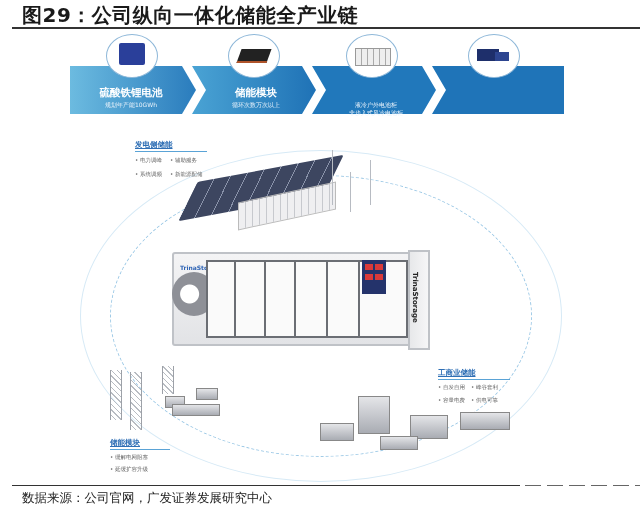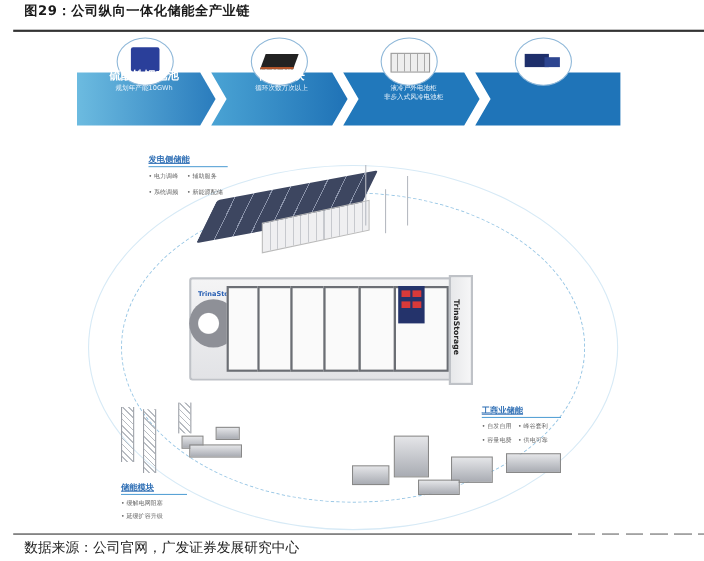--- a/index.html
+++ b/index.html
@@ -1,29 +1,29 @@
 <!DOCTYPE html>
 <html><head>
 <meta charset="utf-8">
 <style>
   html, body { margin: 0; padding: 0; background: #ffffff; }
   body { width: 640px; height: 510px; position: relative; overflow: hidden;
          font-family: "DejaVu Sans", "Liberation Sans", sans-serif; }
-  .title { position: absolute; left: 22px; top: 2px; font-size: 12px; font-weight: bold;
+  .title { position: absolute; left: 22px; top: 2px; font-size: 20px; font-weight: bold;
            color: #1a1a1a; letter-spacing: 0.5px; }
   .rule-top { position: absolute; left: 12px; right: 0; top: 27px; height: 2px; background: #333; }
   .rule-bottom { position: absolute; left: 12px; right: 120px; top: 485px; height: 1px; background: #333; }
   .rule-bottom-dash { position: absolute; left: 525px; right: 0; top: 485px; height: 1px;
            background: repeating-linear-gradient(90deg,#666 0 16px, transparent 16px 22px); }
   .source { position: absolute; left: 22px; top: 490px; font-family: "DejaVu Serif", serif;
             font-size: 12.5px; color: #222; }
 
   
   .chain { position: absolute; left: 70px; top: 34px; width: 510px; height: 82px; }
-  .step { position: absolute; top: 16px; height: 48px; color: #fff; text-align: center; }
+  .step { position: absolute; top: 40px; height: 48px; color: #fff; text-align: center; }
   .step .label { position: absolute; left: 0; right: 0; top: 12px; font-size: 10.5px; font-weight: bold; }
   .step .sub { position: absolute; left: 0; right: 0; top: 27px; font-size: 6px; line-height: 8px; color: #e8f2fb; }
   .bubble { position: absolute; top: 0; width: 50px; height: 42px; border-radius: 50%;
             background: #fff; border: 1px solid #8fb8d9; }
 
   
   .arc { position: absolute; border: 1.5px solid #c9e2f2; border-radius: 50%; }
   .arc.dashed { border-style: dashed; border-color: #9dc9e6; }
 
   .container { position: absolute; left: 172px; top: 252px; width: 236px; height: 90px;

